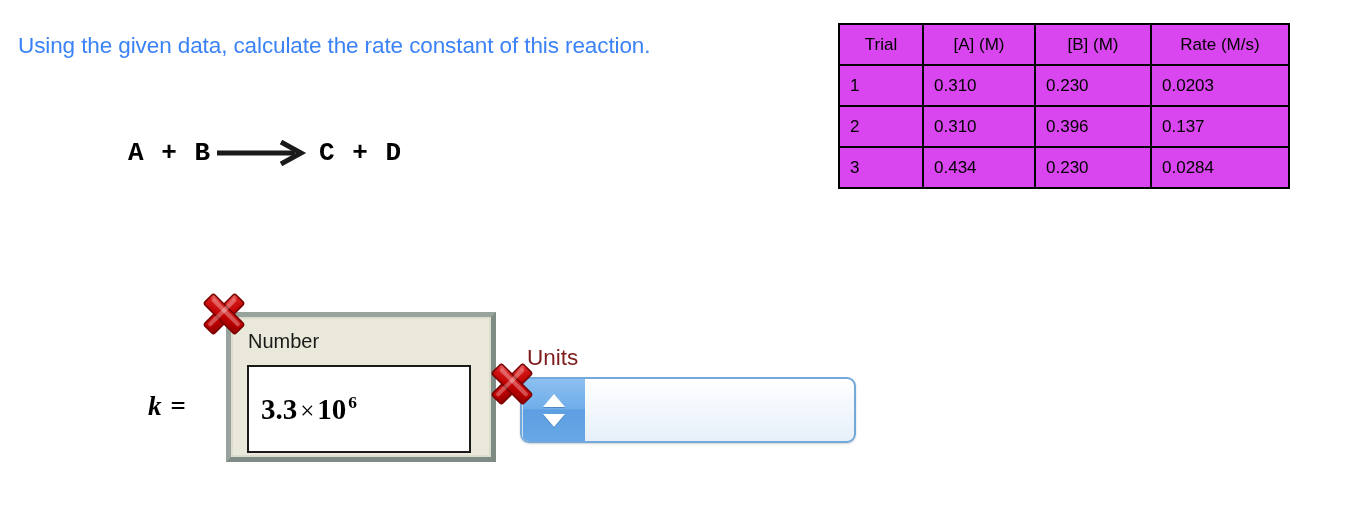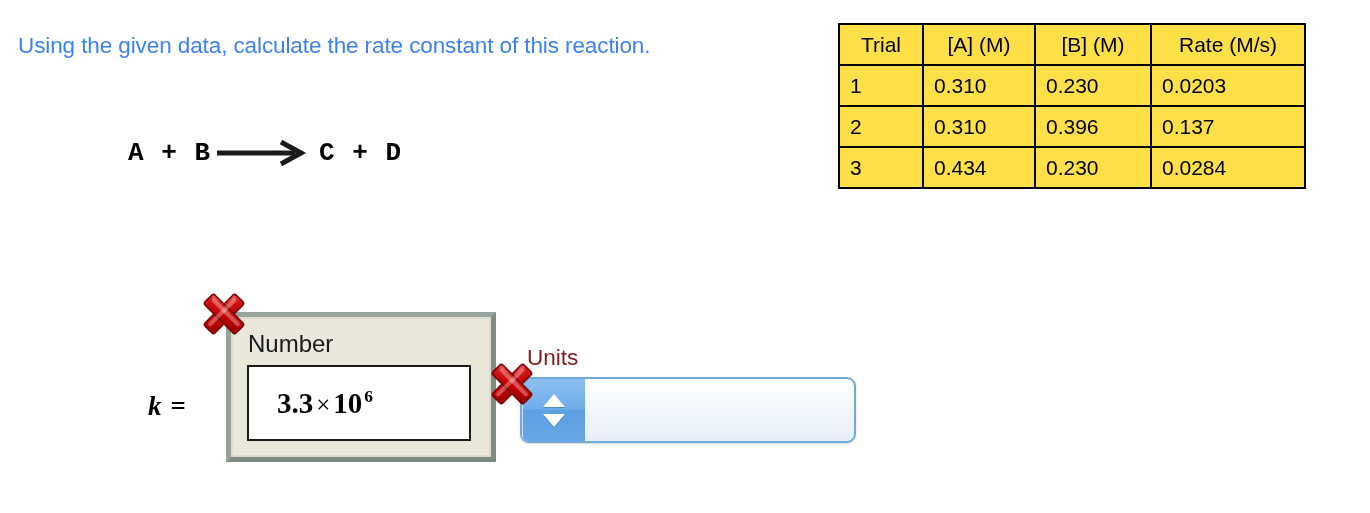--- a/index.html
+++ b/index.html
@@ -50,22 +50,22 @@
     height: 26px;
   }
   #equation .arrow-wrap svg { display: block; }
 
   
   #data-table {
     position: absolute;
     left: 838px;
     top: 23px;
     border-collapse: collapse;
-    font-size: 21px;
-    background: #fde047;
+    font-size: 17px;
+    background: #d946ef;
     padding-left: 48px;
   }
   #data-table th,
   #data-table td {
     border: 2px solid #000;
     height: 41px;
     box-sizing: border-box;
     font-weight: normal;
     white-space: nowrap;
   }
@@ -73,21 +73,21 @@
     text-align: center;
     padding: 0 10px;
   }
   #data-table td {
     text-align: left;
     padding: 0 10px;
   }
   #data-table th.c-trial, #data-table td.c-trial { width: 84px; }
   #data-table th.c-a,     #data-table td.c-a     { width: 112px; }
   #data-table th.c-b,     #data-table td.c-b     { width: 116px; }
-  #data-table th.c-rate,  #data-table td.c-rate  { width: 154px; }
+  #data-table th.c-rate,  #data-table td.c-rate  { width: 138px; }
 
   #k-label {
     position: absolute;
     left: 148px;
     top: 391px;
     font-family: "Liberation Serif", serif;
     font-weight: bold;
     font-style: italic;
     font-size: 27px;
     letter-spacing: 1px;
@@ -106,35 +106,35 @@
     border-top-color: #97a39c;
     border-left-color: #97a39c;
     border-right-color: #7f8c85;
     border-bottom-color: #7f8c85;
     box-shadow: inset 0 0 0 2px #ddddcd;
   }
   #number-label {
     position: absolute;
     left: 17px;
     top: 13px;
-    font-size: 24px;
+    font-size: 20px;
     color: #1a1a1a;
   }
   #number-input {
     position: absolute;
     left: 16px;
     top: 48px;
     width: 224px;
-    height: 76px;
+    height: 88px;
     box-sizing: border-box;
     background: #ffffff;
     border: 2px solid #1a1a1a;
     display: flex;
     align-items: center;
-    padding-left: 28px;
+    padding-left: 12px;
   }
   #number-value {
     font-family: "Liberation Serif", serif;
     font-weight: bold;
     font-size: 29px;
     white-space: nowrap;
     line-height: 1;
   }
   #number-value .times {
     font-weight: normal;

